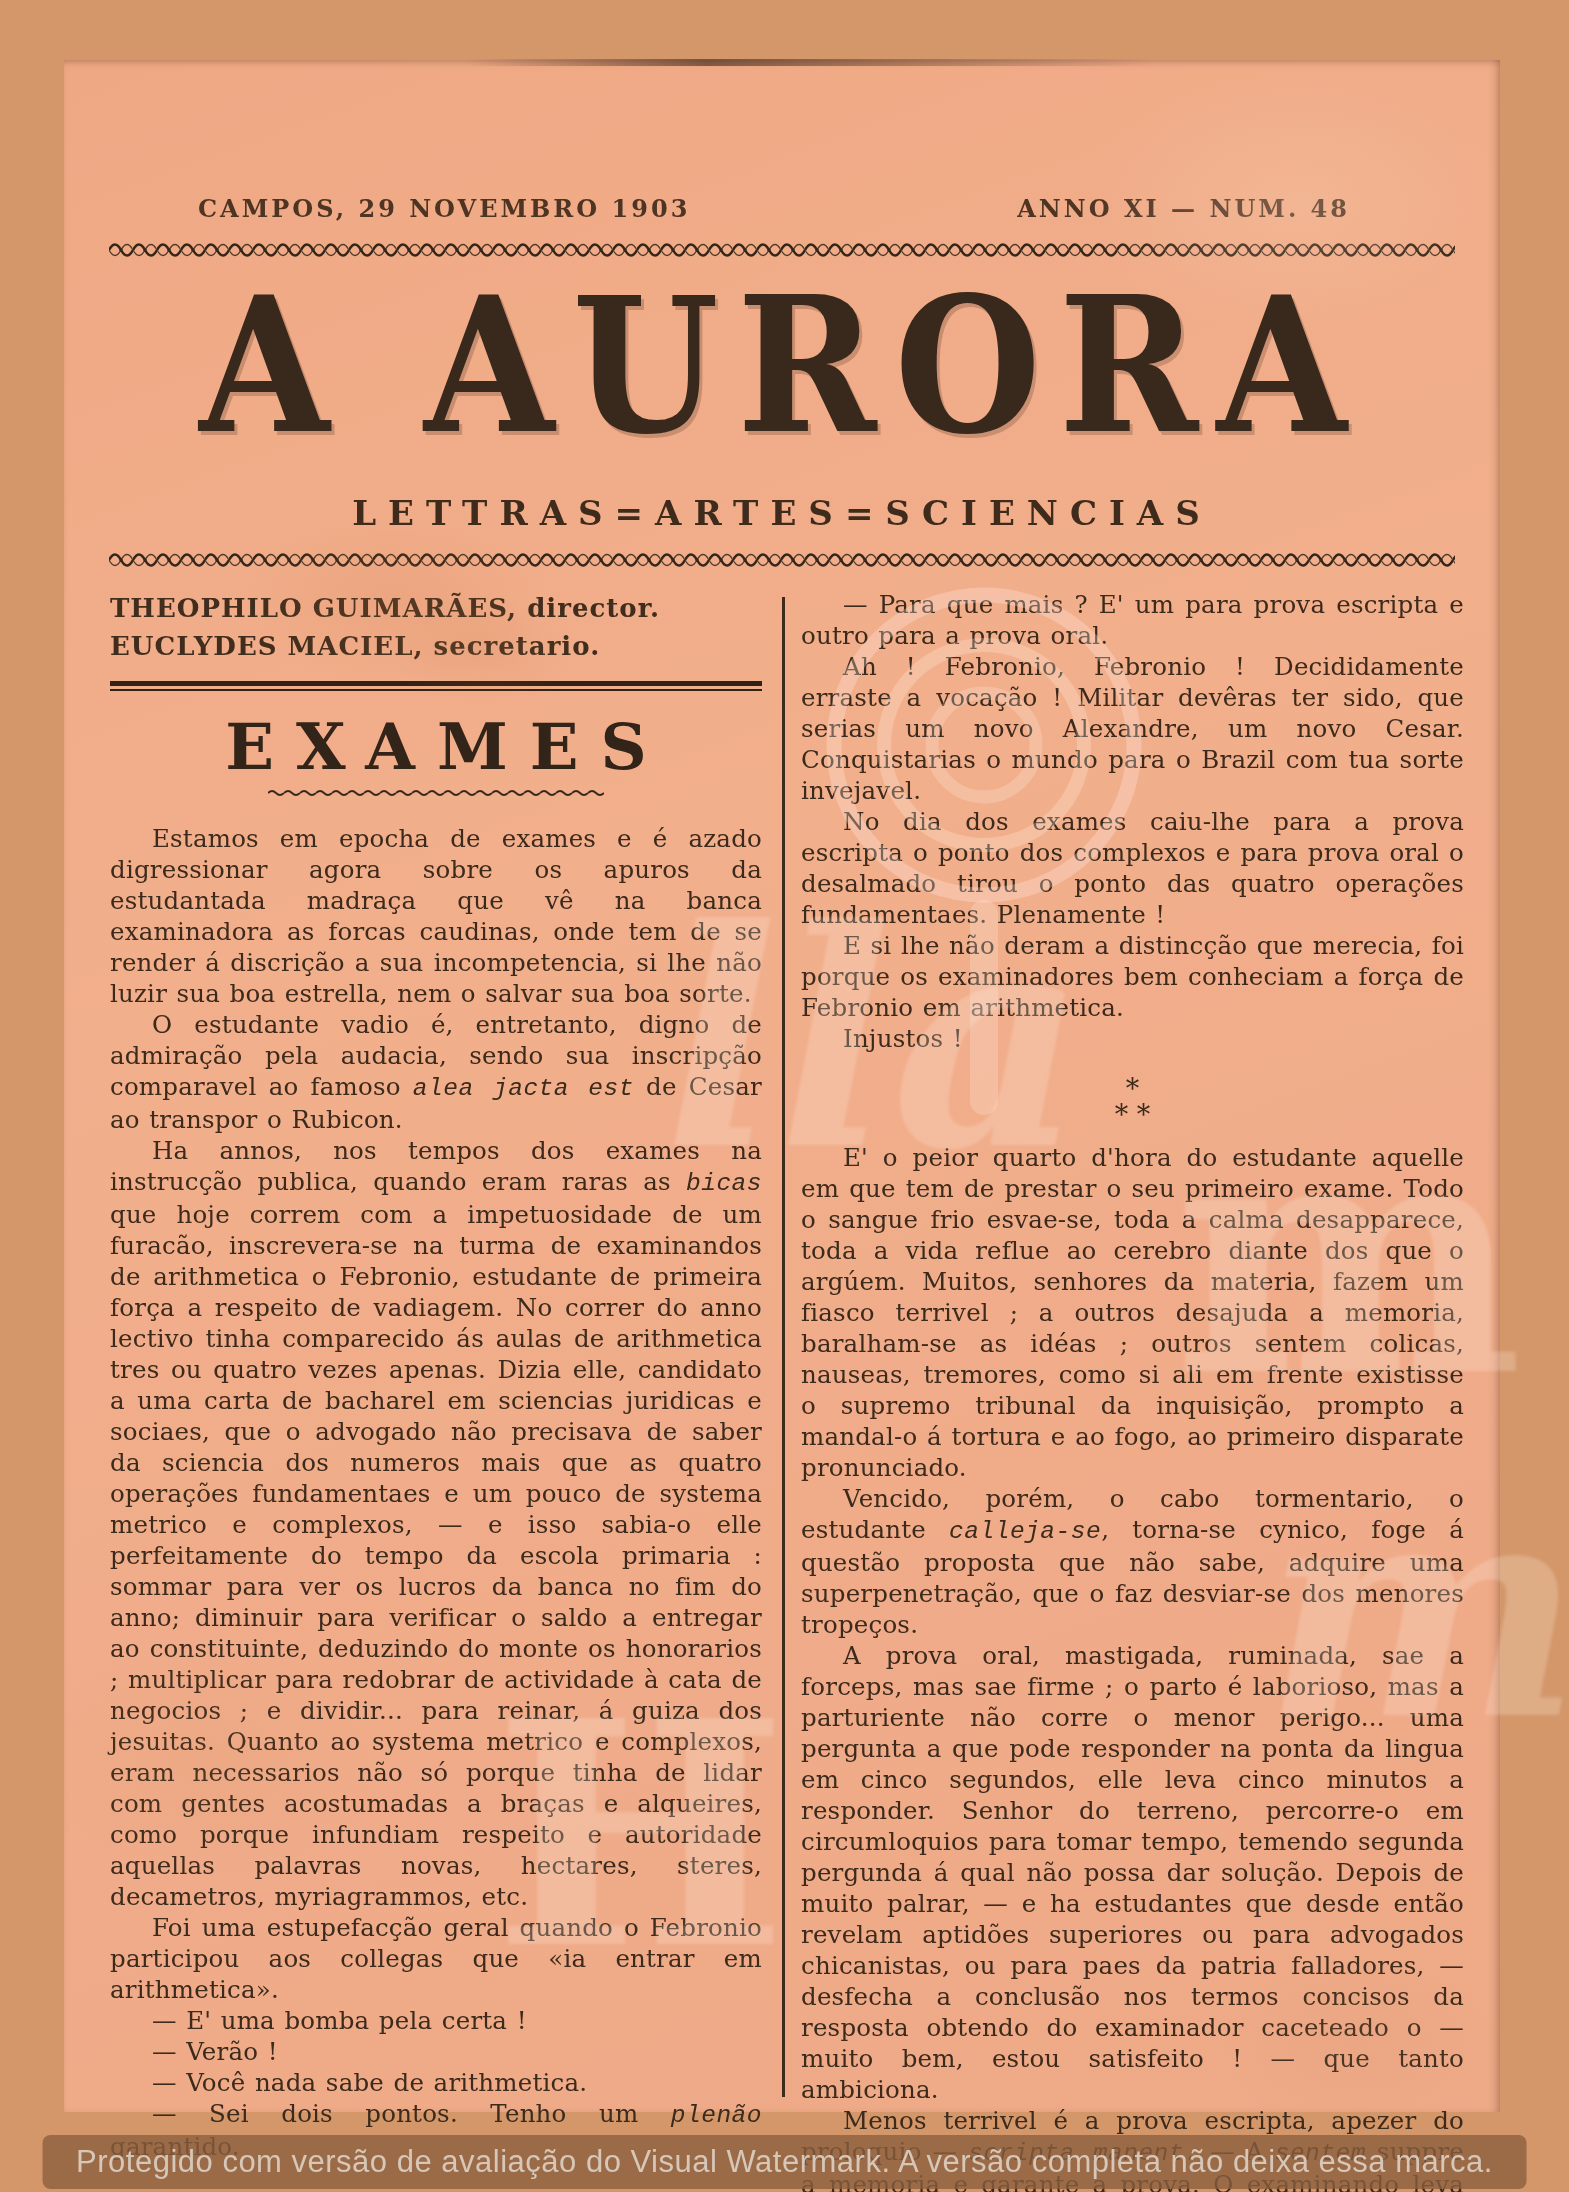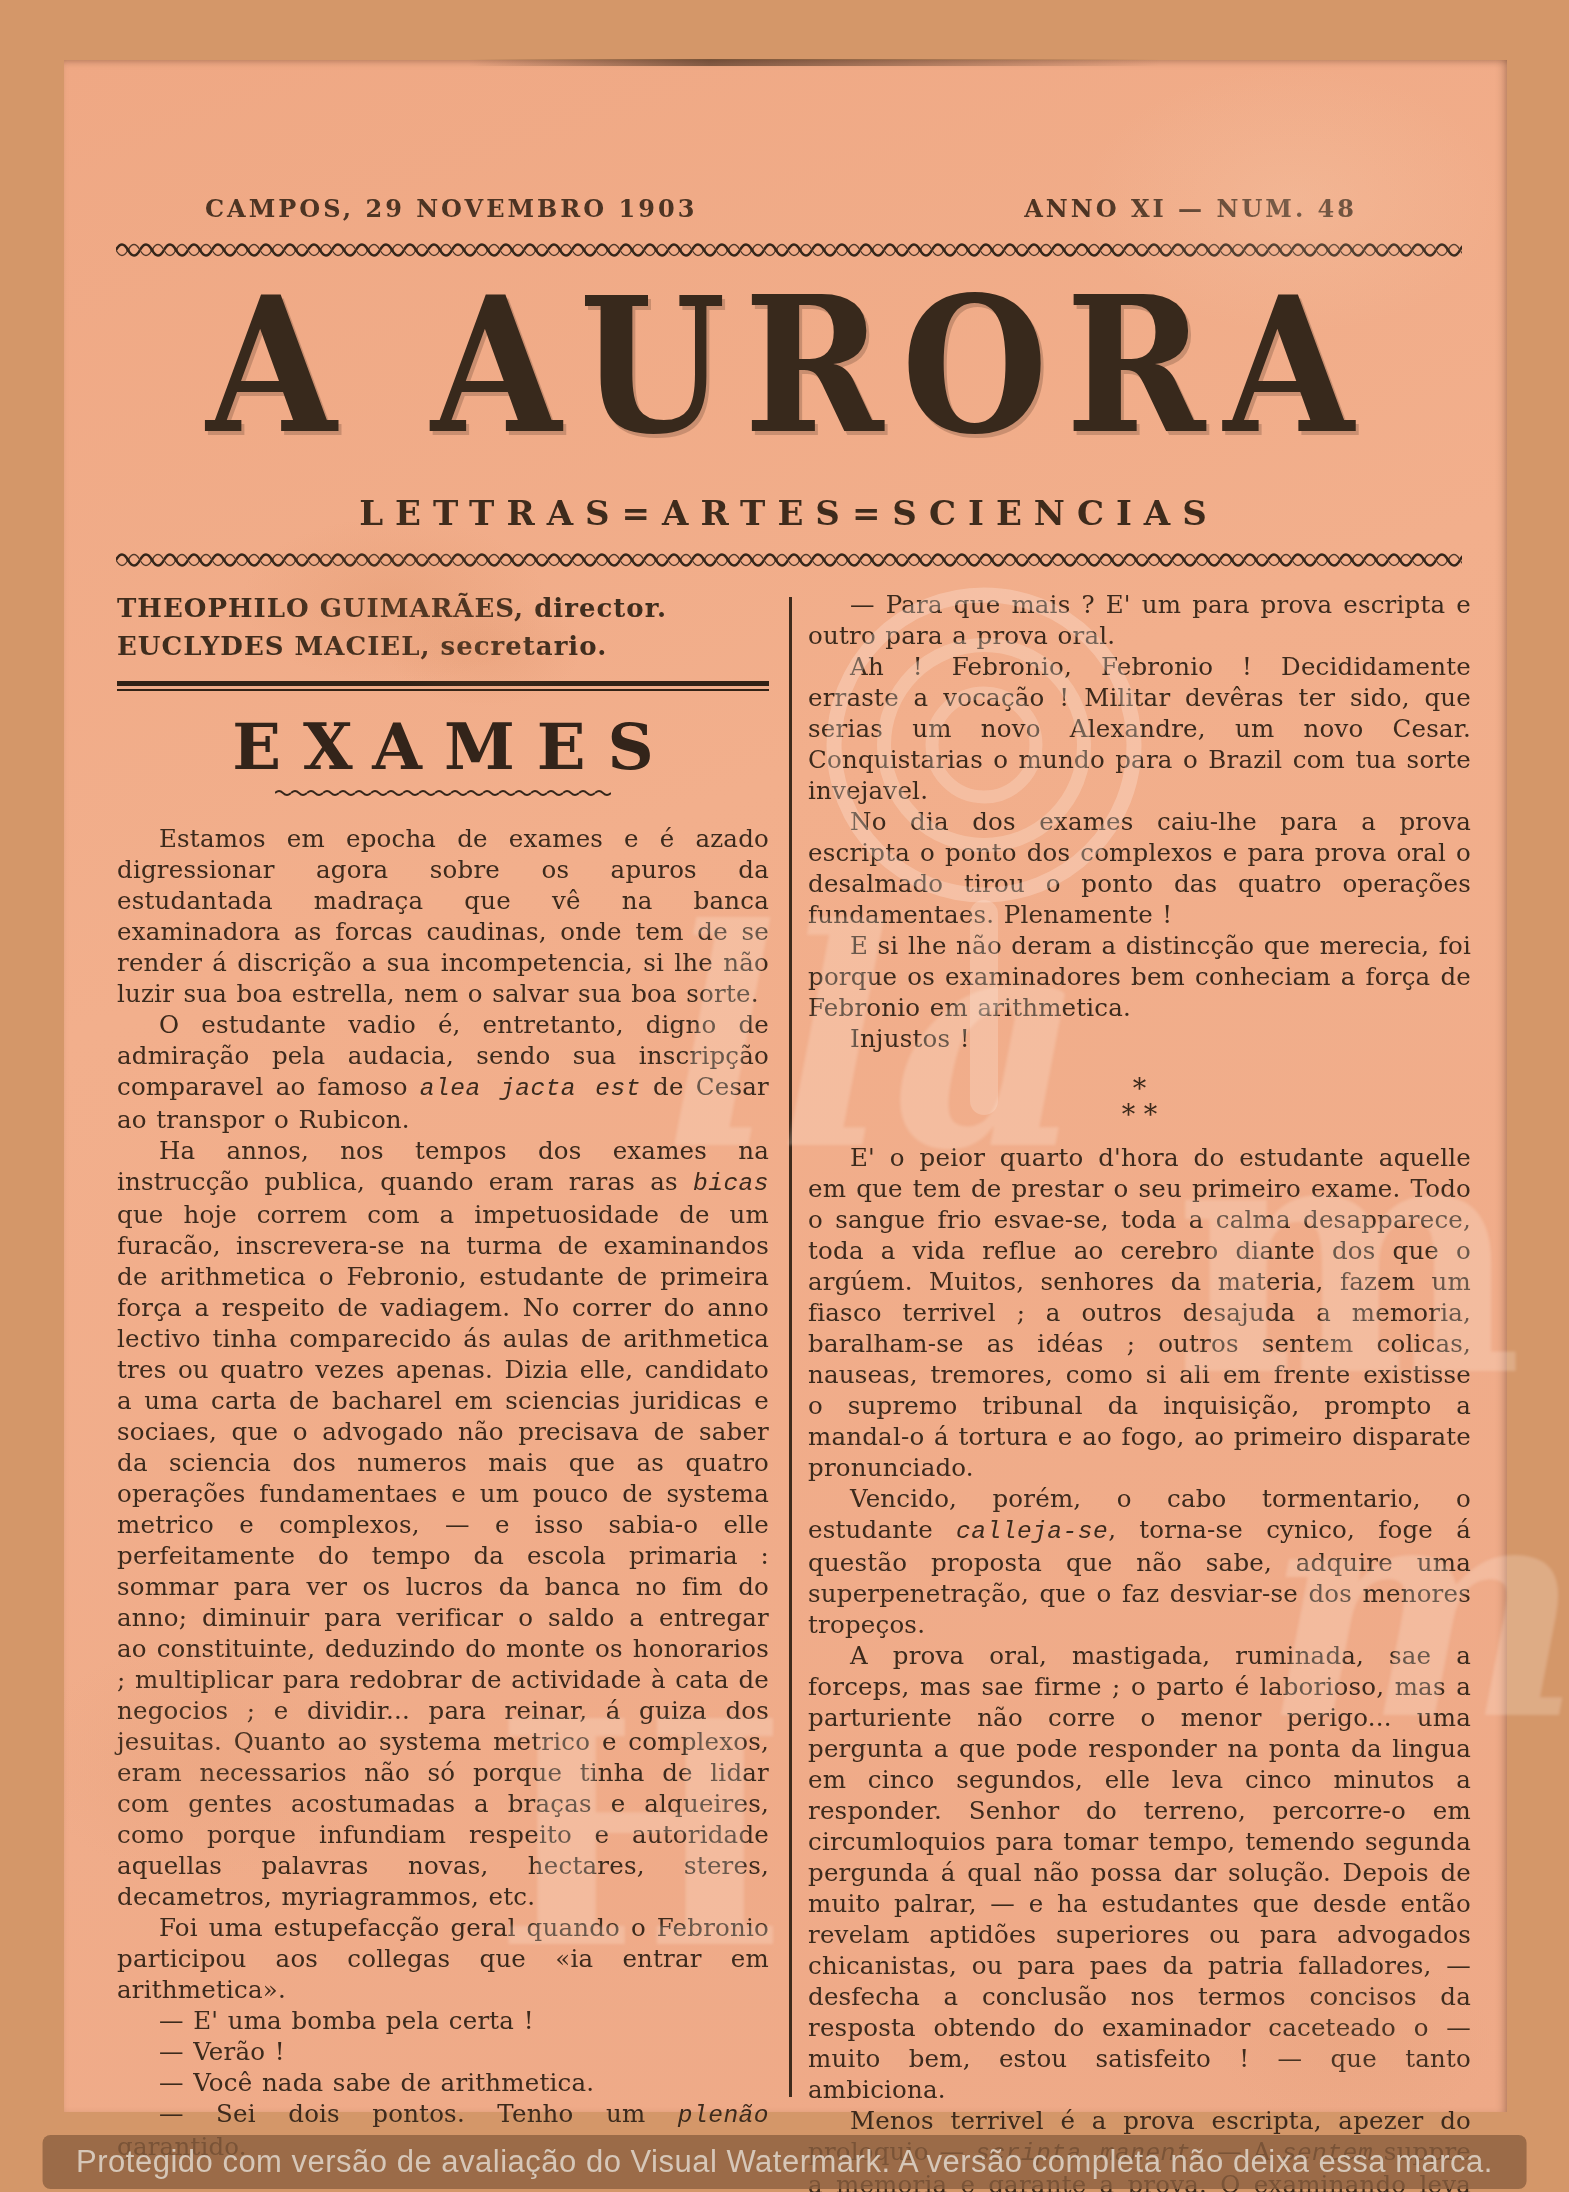--- a/index.html
+++ b/index.html
@@ -1,21 +1,21 @@
 <!DOCTYPE html>
 <html style="--canvas-bg: #d49769; --paper-bg: #f0ab87; --ink: #3c2a1c; --bar-bg: rgba(139,95,63,0.78); --bar-text: #d6c7b8;"><head>
 <meta charset="utf-8">
 <style>
   html,body{margin:0;padding:0;background:#d49769;}
   .canvas{position:relative;width:1569px;height:2192px;background:var(--canvas-bg,#d49769);overflow:hidden;
           font-family:"DejaVu Serif",serif;}
   
   .paper{position:absolute;left:64px;top:60px;width:1436px;height:2052px;
          background:linear-gradient(160deg,#efa884 0%,#f2af8c 38%,#eea987 100%);
-         box-shadow:inset -7px 0 10px -5px rgba(70,40,22,.35), inset 0 5px 8px -5px rgba(70,40,22,.4);padding-left:7px;}
+         box-shadow:inset -7px 0 10px -5px rgba(70,40,22,.35), inset 0 5px 8px -5px rgba(70,40,22,.4);}
   .paper::before{content:"";position:absolute;inset:0;pointer-events:none;
      background-image:
        radial-gradient(220px 120px at 330px 540px, rgba(205,125,75,.16), transparent 70%),
        radial-gradient(140px 80px at 420px 590px, rgba(200,120,70,.14), transparent 70%),
        radial-gradient(300px 190px at 1230px 140px, rgba(246,205,175,.28), transparent 70%),
        radial-gradient(260px 170px at 140px 1700px, rgba(212,140,95,.12), transparent 70%),
        radial-gradient(200px 130px at 1290px 1980px, rgba(212,150,105,.14), transparent 70%);}
   .scan-edge{position:absolute;left:28%;top:-1px;width:48%;height:7px;border-radius:4px;
      background:linear-gradient(90deg,transparent,rgba(45,28,16,.55) 35%,rgba(45,28,16,.25) 70%,transparent);}
   

